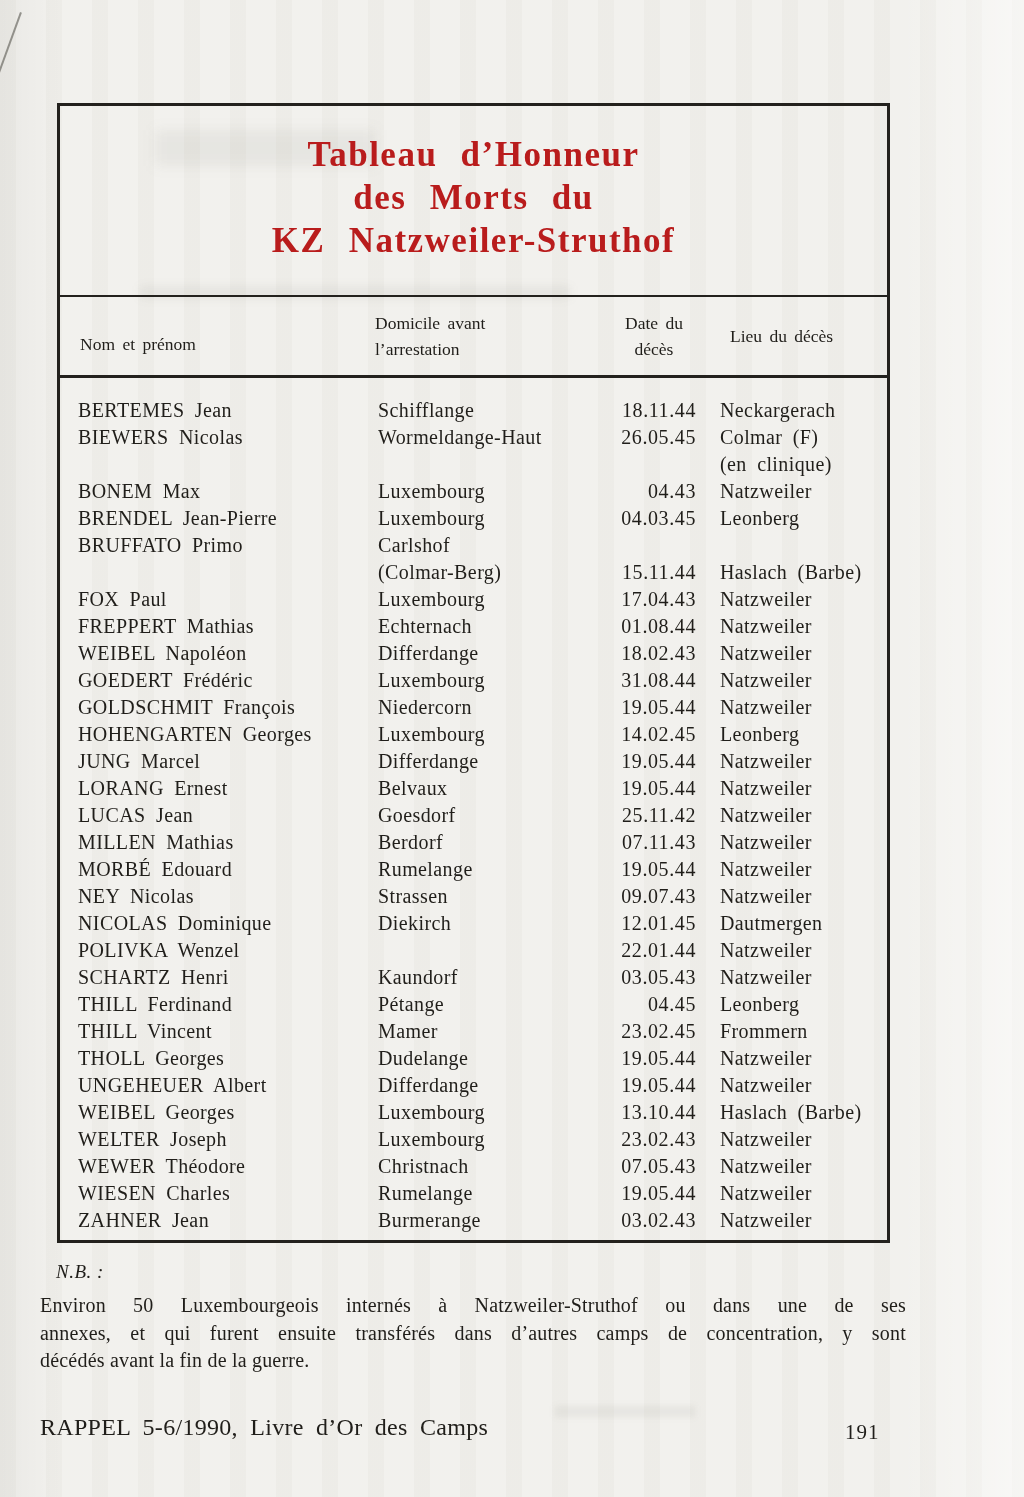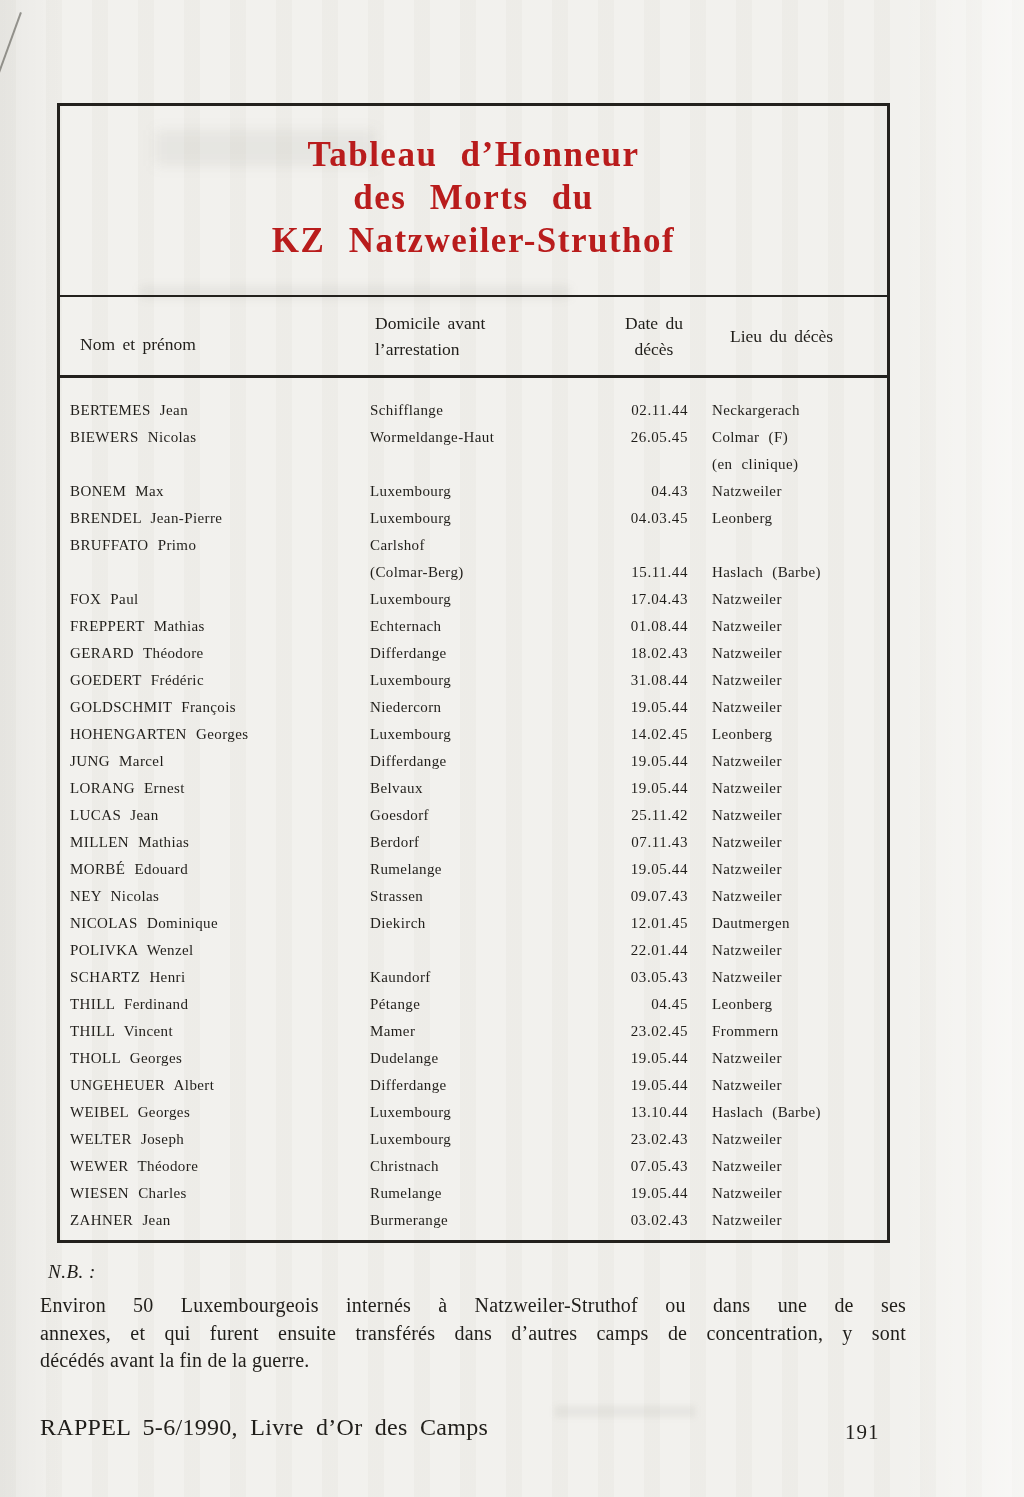--- a/index.html
+++ b/index.html
@@ -55,30 +55,30 @@
     position:absolute;left:0;right:0;top:192px;height:75px;
     padding-left:15px;align-items:center;
     font-size:17.5px;line-height:26px;word-spacing:3px;
   }
   .h-name{padding-left:5px;margin-top:16px;}
   .h-date{text-align:center;}
   .h-lieu{padding-left:37px;font-family:Liberation Serif, serif;}
 
   .rows{
     position:absolute;left:0;right:0;top:291px;
-    padding-left:10px;
-    font-size:15px;letter-spacing:0.4px;
+    padding-left:18px;
+    font-size:20px;letter-spacing:0.4px;
   }
   .row{height:27px;line-height:27px;word-spacing:5px;white-space:nowrap;}
   .cell-date{text-align:right;letter-spacing:0.6px;word-spacing:0;}
   .cell-lieu{padding-left:24px;}
 
   
   .nb{
-    position:absolute;left:48px;top:1261px;
+    position:absolute;left:56px;top:1261px;
     font-style:italic;font-size:19px;letter-spacing:0.5px;
   }
   .note{
     position:absolute;left:40px;top:1292px;width:866px;
     font-size:20px;line-height:27.5px;letter-spacing:0.2px;
   }
   .note .j{text-align:justify;text-align-last:justify;}
   .footer-line{
     position:absolute;left:40px;top:1414px;
     font-size:24px;word-spacing:6px;letter-spacing:0.3px;
@@ -122,21 +122,21 @@
       <div class="h-lieu">Lieu du décès</div>
     </div>
 
     <div class="rule rule-mid"></div>
 
     <div class="rows">
 
         <div class="row grid-cols">
           <span class="cell-name">BERTEMES Jean</span>
           <span class="cell-dom">Schifflange</span>
-          <span class="cell-date">02.11.44</span>
+          <span class="cell-date">18.11.44</span>
           <span class="cell-lieu">Neckargerach</span>
         </div>
 
         <div class="row grid-cols">
           <span class="cell-name">BIEWERS Nicolas</span>
           <span class="cell-dom">Wormeldange-Haut</span>
           <span class="cell-date">26.05.45</span>
           <span class="cell-lieu">Colmar (F)</span>
         </div>
 
@@ -183,21 +183,21 @@
         </div>
 
         <div class="row grid-cols">
           <span class="cell-name">FREPPERT Mathias</span>
           <span class="cell-dom">Echternach</span>
           <span class="cell-date">01.08.44</span>
           <span class="cell-lieu">Natzweiler</span>
         </div>
 
         <div class="row grid-cols">
-          <span class="cell-name">GERARD Théodore</span>
+          <span class="cell-name">WEIBEL Napoléon</span>
           <span class="cell-dom">Differdange</span>
           <span class="cell-date">18.02.43</span>
           <span class="cell-lieu">Natzweiler</span>
         </div>
 
         <div class="row grid-cols">
           <span class="cell-name">GOEDERT Frédéric</span>
           <span class="cell-dom">Luxembourg</span>
           <span class="cell-date">31.08.44</span>
           <span class="cell-lieu">Natzweiler</span>

